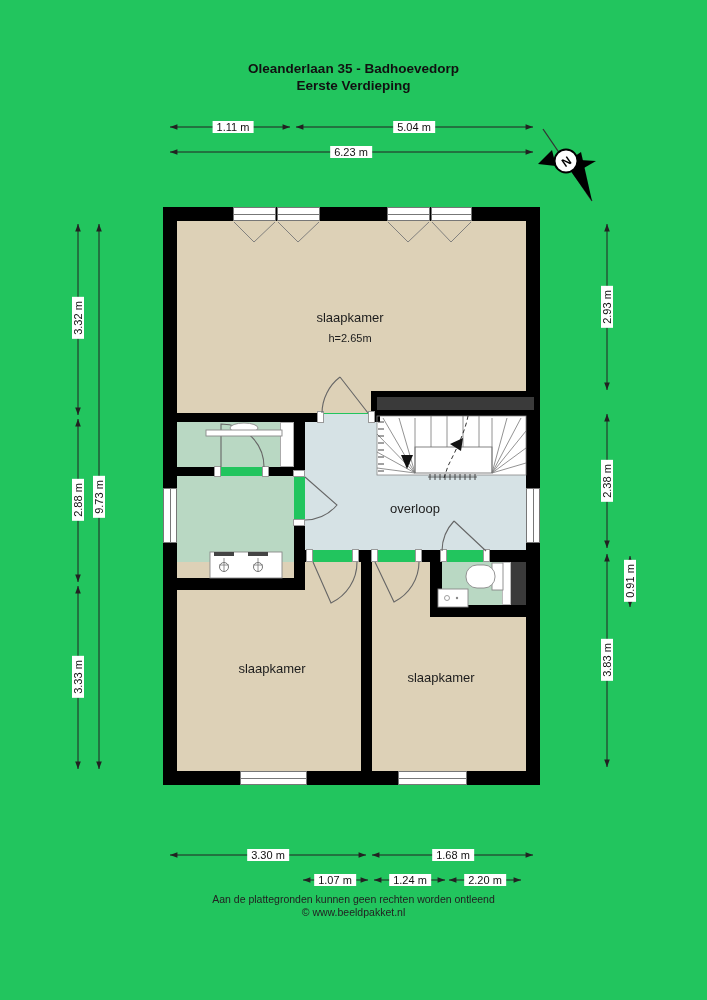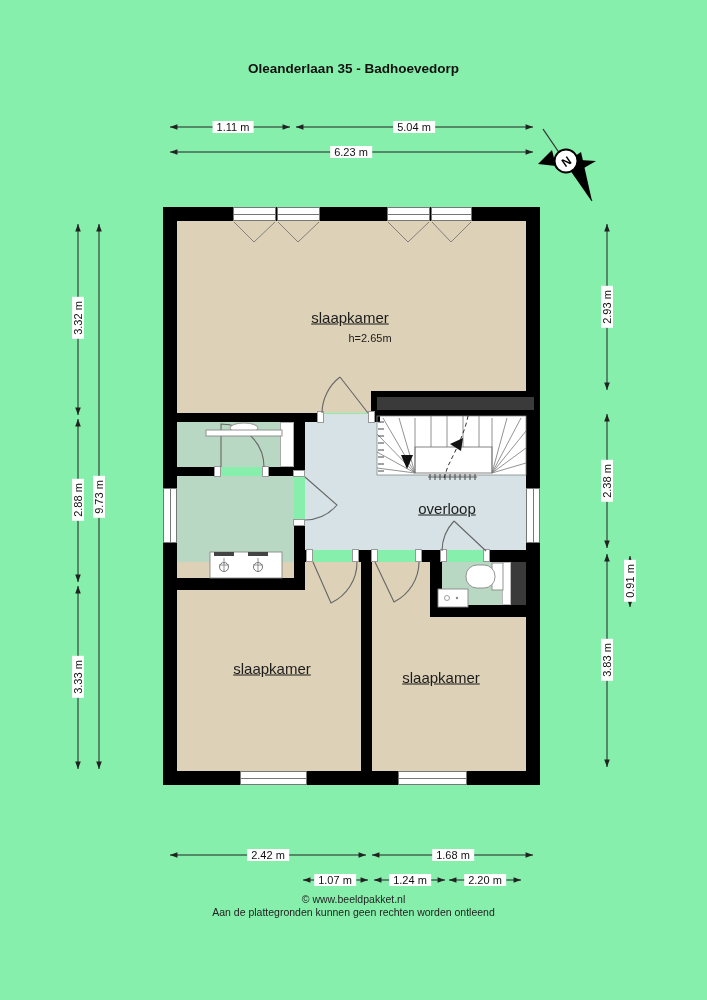--- a/index.html
+++ b/index.html
@@ -1,47 +1,48 @@
 <!DOCTYPE html>
 <html style="--floor-beige: #ddd1b7; --wet-room-green: #b9d8c3; --landing-blue: #d6e2e5; --wall-black: #000000; --shaft-gray: #3a3a3a;"><head>
 <meta charset="utf-8">
 <style>
   :root{
     --floor-beige:#ddd1b7; --wet-room-green:#b9d8c3; --landing-blue:#d6e2e5;
     --wall-black:#000000; --shaft-gray:#3a3a3a;
   }
   html,body{margin:0;padding:0;background:#fff;}
-  #canvas{position:relative;width:707px;height:1000px;background:#86efac;overflow:hidden;
+  #canvas{position:relative;width:707px;height:1000px;background:#22c55e;overflow:hidden;
           font-family:"Liberation Sans", sans-serif;}
   .room{position:absolute;}
   .wall{position:absolute;background:var(--wall-black,#000);}
   .post{position:absolute;background:#fff;border:1px solid #999;box-sizing:border-box;}
   .window{position:absolute;background:#fff;border:1px solid #777;box-sizing:border-box;}
   .window::after{content:"";position:absolute;background:#777;}
   .win-h::after{left:0;right:0;top:50%;height:1px;}
   .win-v::after{top:0;bottom:0;left:50%;width:1px;}
   .closet{position:absolute;background:#fff;border:1px solid #aaa;box-sizing:border-box;}
   .title{position:absolute;left:0;top:60px;width:707px;text-align:center;
          font-size:13.5px;font-weight:bold;color:#111;line-height:17px;}
-  .room-label{position:absolute;transform:translate(-50%,-50%);font-size:15px;color:#1c1c1c;white-space:nowrap;text-decoration:underline;}
+  .room-label{position:absolute;transform:translate(-50%,-50%);font-size:13px;color:#1c1c1c;white-space:nowrap;}
   .room-note{position:absolute;transform:translate(-50%,-50%);font-size:11px;color:#1c1c1c;white-space:nowrap;}
   .dim{position:absolute;transform:translate(-50%,-50%);background:#fff;padding:0 4px;
        font-size:11px;color:#111;white-space:nowrap;}
   .dim.vert{transform:translate(-50%,-50%) rotate(-90deg);}
   .footer{position:absolute;left:0;top:893px;width:707px;text-align:center;
           font-size:10.5px;color:#222;line-height:13px;}
   svg.overlay{position:absolute;left:0;top:0;pointer-events:none;}
 </style>
 </head>
 <body>
 
 <div id="canvas">
 
   <div class="title">
     <div>Oleanderlaan 35 - Badhoevedorp</div>
+    <div>Eerste Verdieping</div>
   </div>
 
   <div class="room" style="left:177px;top:221px;width:349px;height:192px;background:var(--floor-beige);"></div>
   <div class="room" style="left:177px;top:422px;width:103px;height:45px;background:var(--wet-room-green);"></div>
   <div class="closet" style="left:280px;top:422px;width:14px;height:45px;"></div>
   <div class="room" style="left:177px;top:476px;width:117px;height:102px;background:var(--wet-room-green);"></div>
   <div class="room" style="left:305px;top:414px;width:221px;height:136px;background:var(--landing-blue);"></div>
   <div class="room" style="left:377px;top:416px;width:149px;height:59px;background:#fff;"></div>
   <div class="room" style="left:177px;top:562px;width:184px;height:209px;background:var(--floor-beige);"></div>
   <div class="room" style="left:372px;top:562px;width:154px;height:209px;background:var(--floor-beige);"></div>
@@ -180,40 +181,40 @@
       <line x1="630" y1="556" x2="630" y2="607"></line>
       <line x1="170" y1="855" x2="366" y2="855"></line>
       <line x1="372" y1="855" x2="533" y2="855"></line>
       <line x1="303" y1="880" x2="368" y2="880"></line>
       <line x1="374" y1="880" x2="445" y2="880"></line>
       <line x1="449" y1="880" x2="521" y2="880"></line>
     </g>
   </svg>
 
   <div class="room-label" style="left:350px;top:317px;">slaapkamer</div>
-  <div class="room-note" style="left:350px;top:338px;margin-left:20px;">h=2.65m</div>
-  <div class="room-label" style="left:415px;top:508px;margin-left:32px;">overloop</div>
+  <div class="room-note" style="left:350px;top:338px;">h=2.65m</div>
+  <div class="room-label" style="left:415px;top:508px;">overloop</div>
   <div class="room-label" style="left:272px;top:668px;">slaapkamer</div>
   <div class="room-label" style="left:441px;top:677px;">slaapkamer</div>
 
   <span class="dim" style="left:233px;top:127px;">1.11 m</span>
   <span class="dim" style="left:414px;top:127px;">5.04 m</span>
   <span class="dim" style="left:351px;top:152px;">6.23 m</span>
   <span class="dim vert" style="left:78px;top:318px;">3.32 m</span>
   <span class="dim vert" style="left:78px;top:500px;">2.88 m</span>
   <span class="dim vert" style="left:78px;top:677px;">3.33 m</span>
   <span class="dim vert" style="left:99px;top:497px;">9.73 m</span>
   <span class="dim vert" style="left:607px;top:307px;">2.93 m</span>
   <span class="dim vert" style="left:607px;top:481px;">2.38 m</span>
   <span class="dim vert" style="left:607px;top:660px;">3.83 m</span>
   <span class="dim vert" style="left:630px;top:581px;">0.91 m</span>
-  <span class="dim" style="left:268px;top:855px;">2.42 m</span>
+  <span class="dim" style="left:268px;top:855px;">3.30 m</span>
   <span class="dim" style="left:453px;top:855px;">1.68 m</span>
   <span class="dim" style="left:335px;top:880px;">1.07 m</span>
   <span class="dim" style="left:410px;top:880px;">1.24 m</span>
   <span class="dim" style="left:485px;top:880px;">2.20 m</span>
 
   <div class="footer">
+    <div>Aan de plattegronden kunnen geen rechten worden ontleend</div>
     <div>© www.beeldpakket.nl</div>
-    <div>Aan de plattegronden kunnen geen rechten worden ontleend</div>
   </div>
 
 </div>
 
 </body></html>

